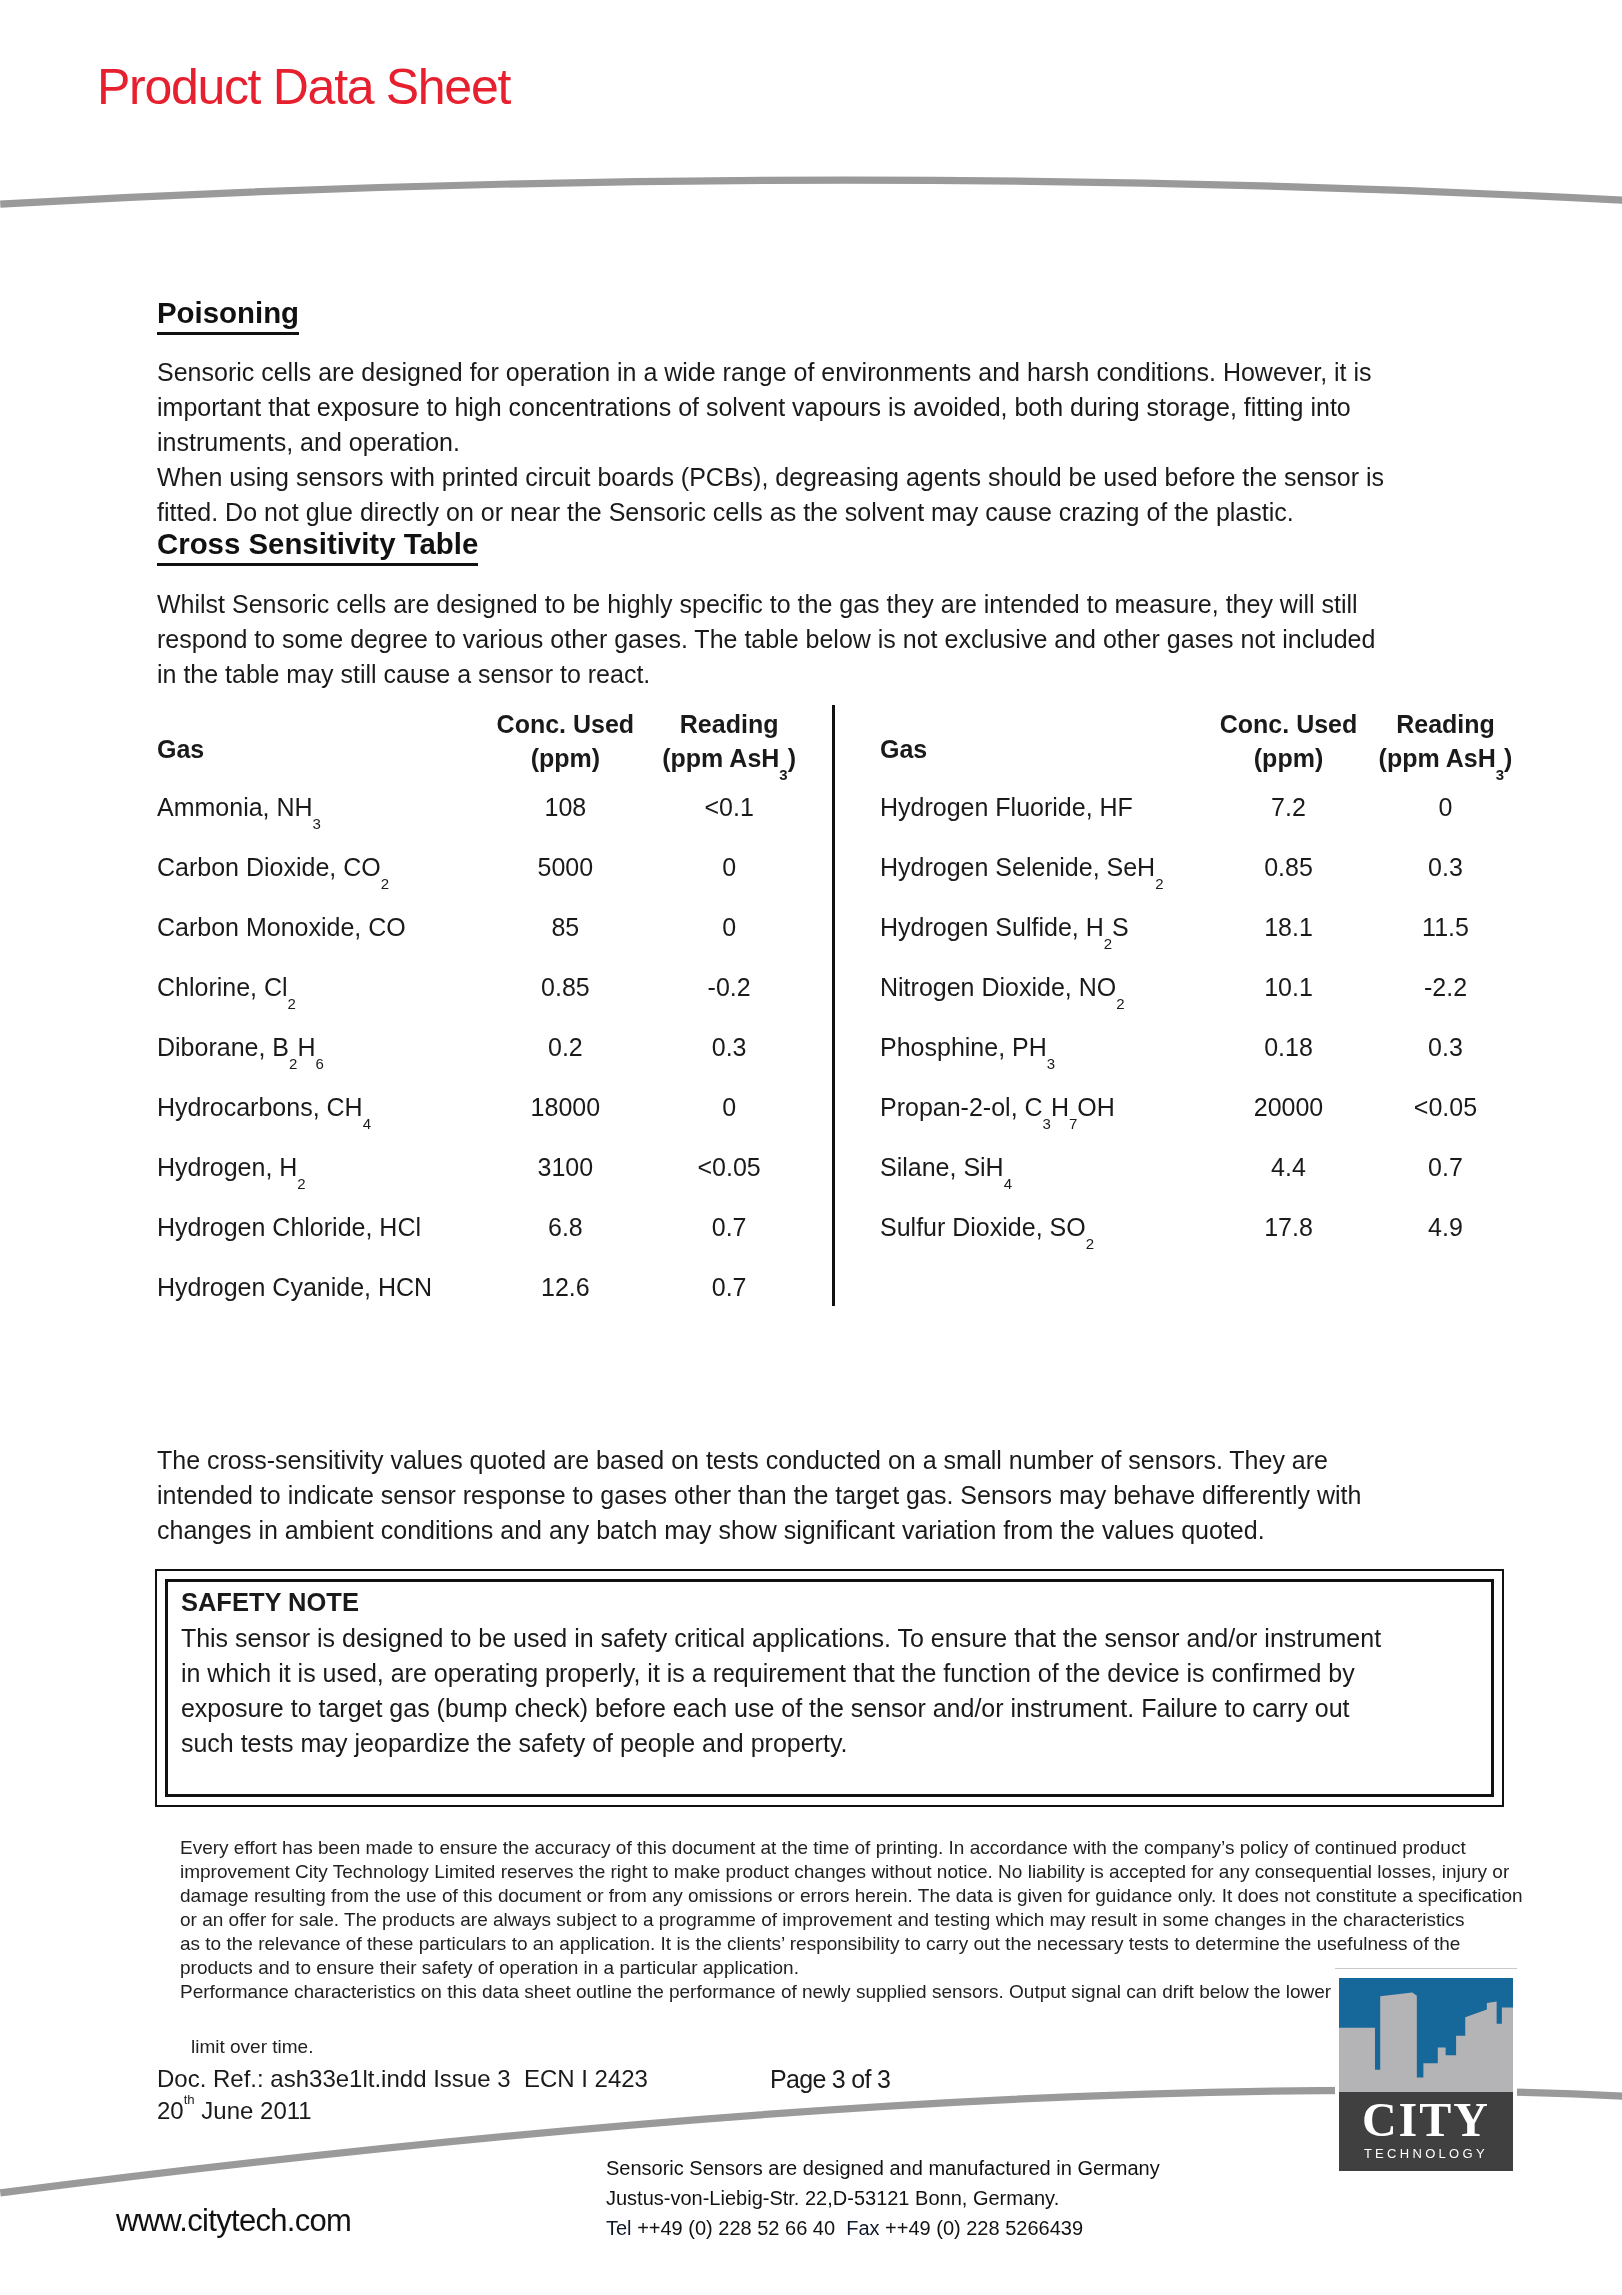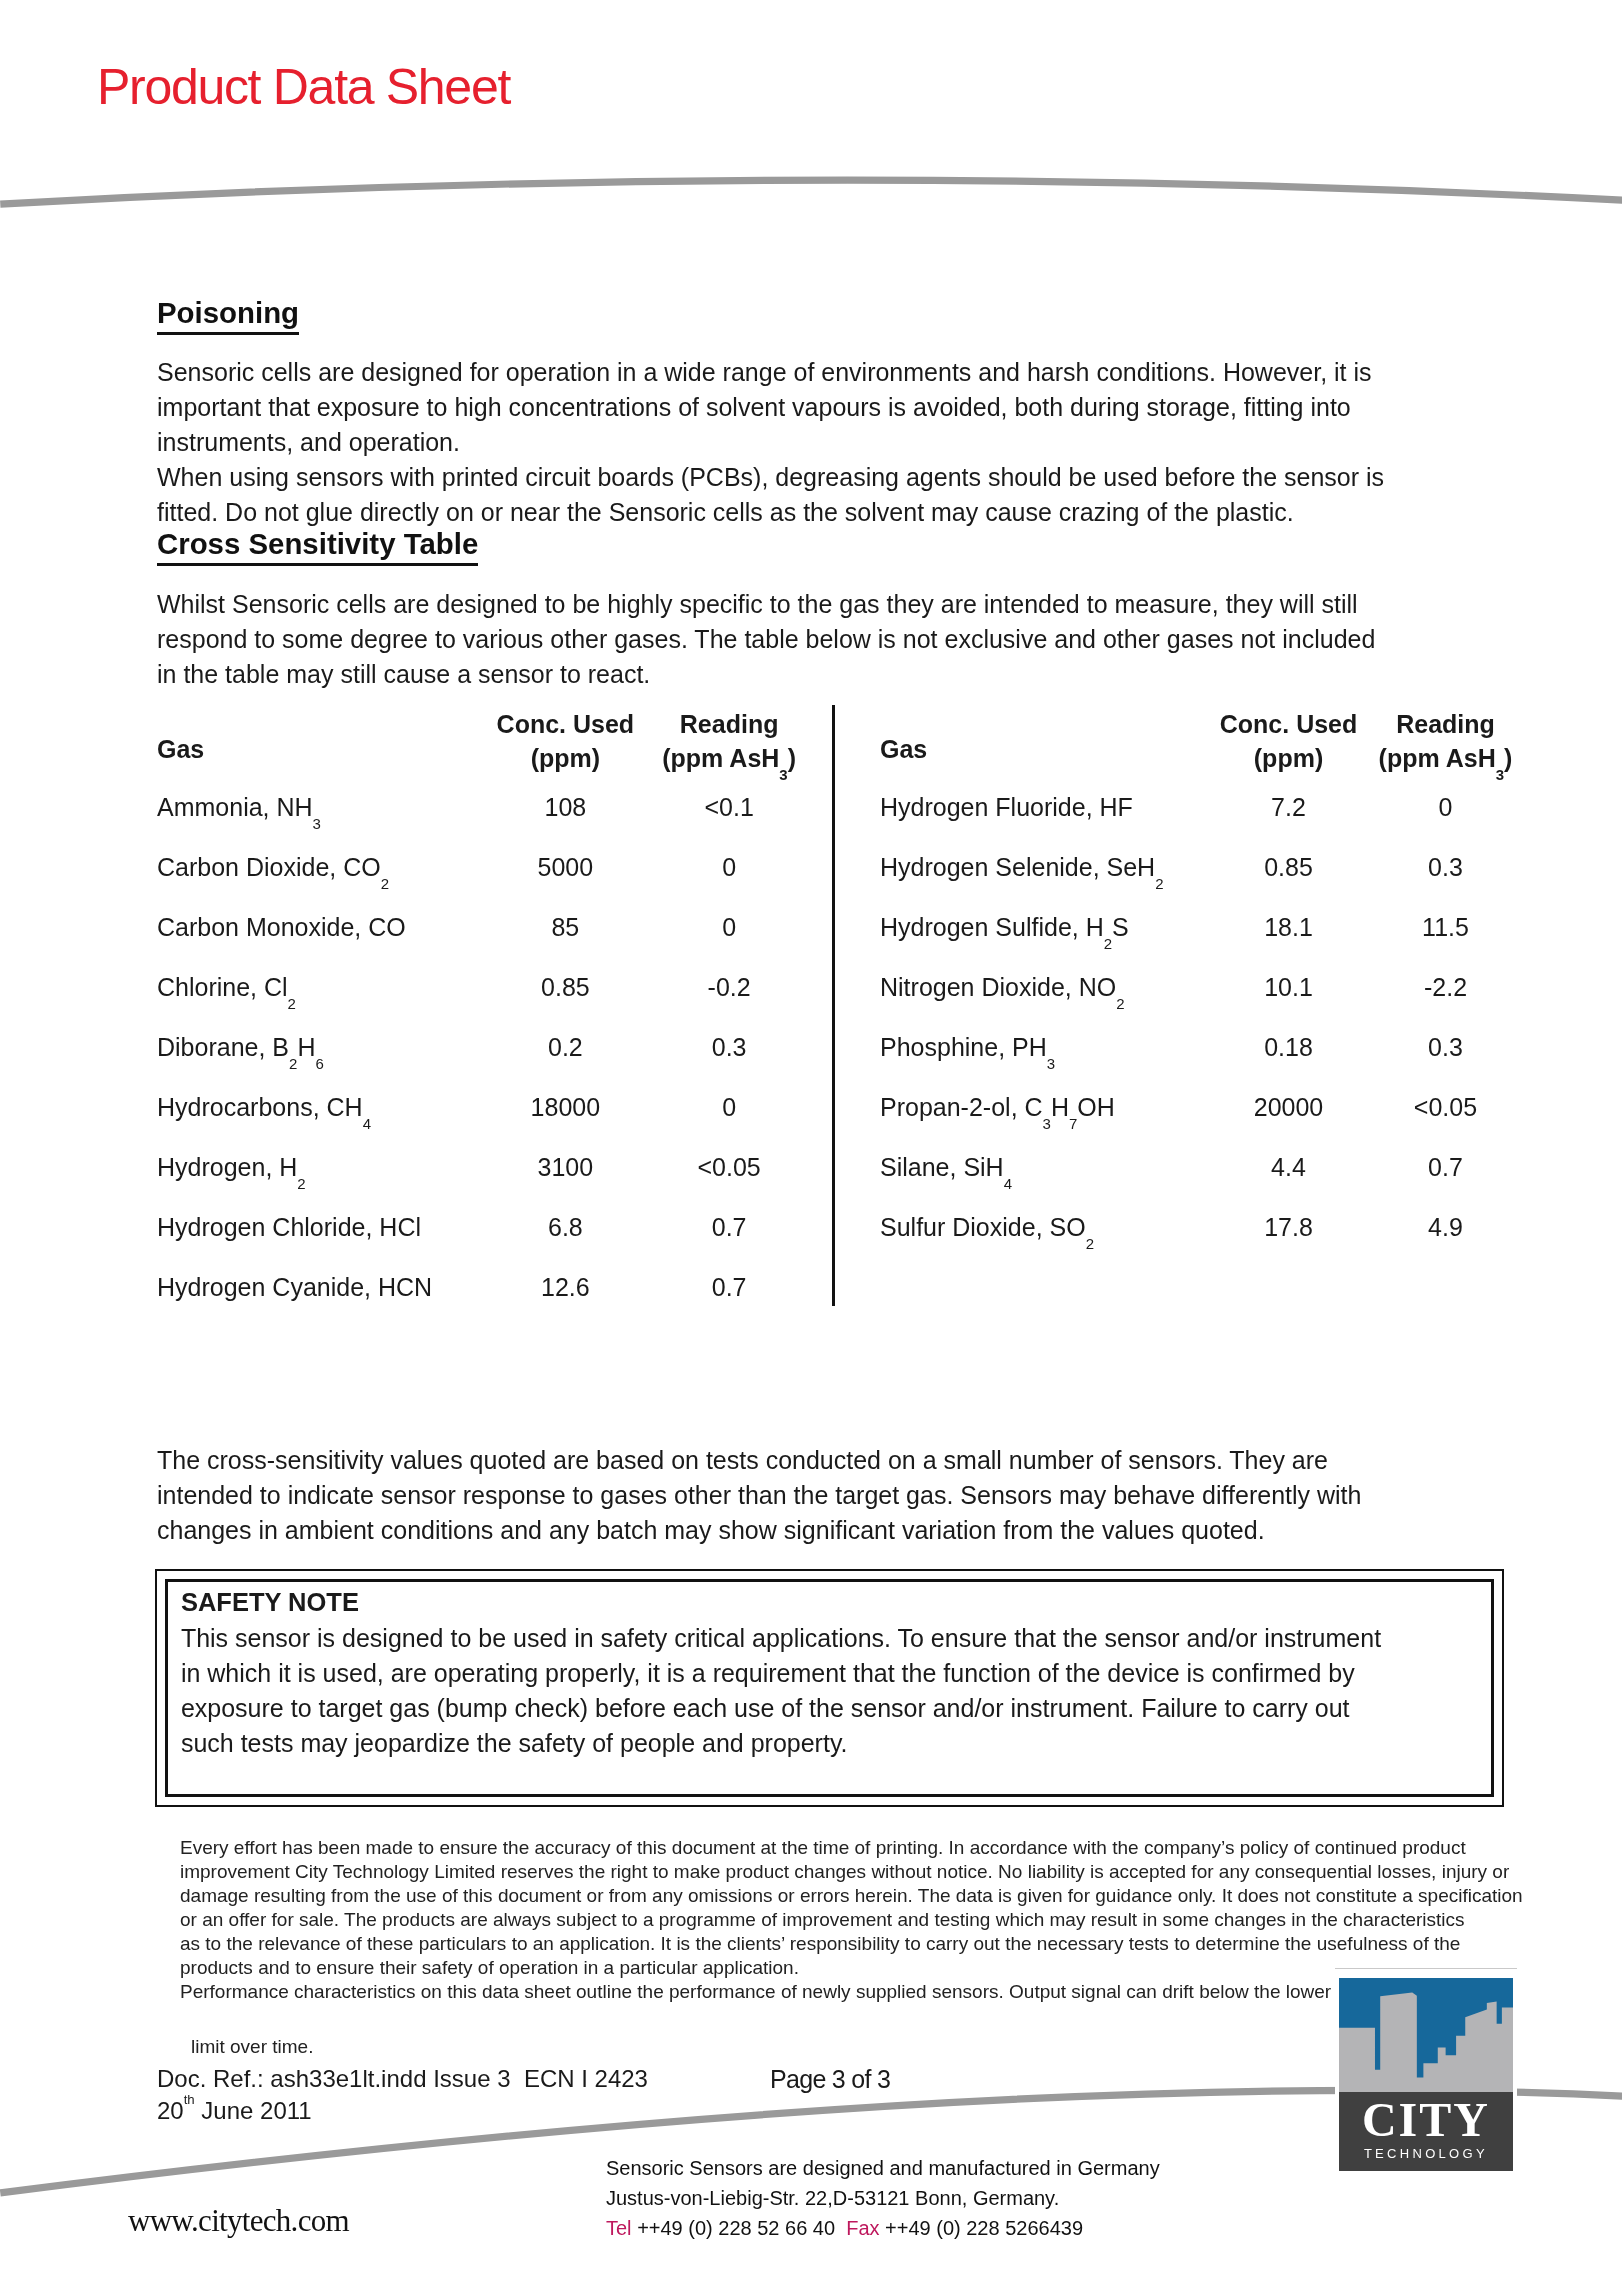--- a/index.html
+++ b/index.html
@@ -53,21 +53,21 @@
   .disc-last{font-size:19px;color:#222;}
 
   
   .docref{font-size:24px;white-space:pre;}
   .pageno{font-size:25px;letter-spacing:-0.7px;}
   .dateline{font-size:24px;}
 
   
   .website{font-size:31px;letter-spacing:-0.7px;color:#111;}
   .addr{font-size:20px;line-height:30px;color:#111;white-space:nowrap;}
-  .addr .red{color:#be185d;}
+  .addr .red{color:#0f172a;}
 
   
   .logo{left:1335px;top:1974px;width:182px;height:200px;z-index:3;background:#fff;padding:0;}
   .logo-topline{left:1335px;top:1968px;width:182px;height:1.3px;background:#c9c9c9;z-index:3;}
   .logo-inner{position:absolute;left:3.9px;top:3.9px;width:174px;height:192px;}
   .logo-sky{position:absolute;left:0;top:0;width:174px;height:114px;}
   .logo-red{position:absolute;left:0;top:114px;width:174px;height:79px;background:#404040;text-align:center;}
   .logo-city{font-family:"Liberation Serif", serif;font-weight:700;font-size:48px;color:#fff;letter-spacing:2px;line-height:55px;}
   .logo-tech{font-size:13px;color:#fff;letter-spacing:3.3px;line-height:14.4px;}
 </style>
@@ -260,21 +260,21 @@
         <rect x="0" y="0" width="266" height="174" fill="#16689b"></rect>
         <polygon fill="#b4b4b6" points="0,76 55,76 55,140 63,140 63,28 112,22 119,27 119,152 129,152 129,130 151,130 151,106 163,106 163,118 179,118 179,88 193,88 193,60 226,48 226,38 241,36 241,70 249,70 249,45 266,45 266,174 0,174"></polygon>
       </svg>
       <div class="logo-red">
         <div class="logo-city">CITY</div>
         <div class="logo-tech">TECHNOLOGY</div>
       </div>
     </div>
   </div>
 
-  <div class="abs website" style="left:128px;top:2203px;font-family:Liberation Serif, serif;">www.citytech.com</div>
+  <div class="abs website" style="left:116px;top:2203px;">www.citytech.com</div>
   <div class="abs addr" style="left:606px;top:2153px;">
     <div>Sensoric Sensors are designed and manufactured in Germany</div>
     <div>Justus-von-Liebig-Str. 22,D-53121 Bonn, Germany.</div>
     <div><span class="red">Tel</span><span style="white-space:pre"> ++49 (0) 228 52 66 40  </span><span class="red">Fax</span><span style="white-space:pre"> ++49 (0) 228 5266439</span></div>
   </div>
 
 </div>
 
 
 </body></html>

